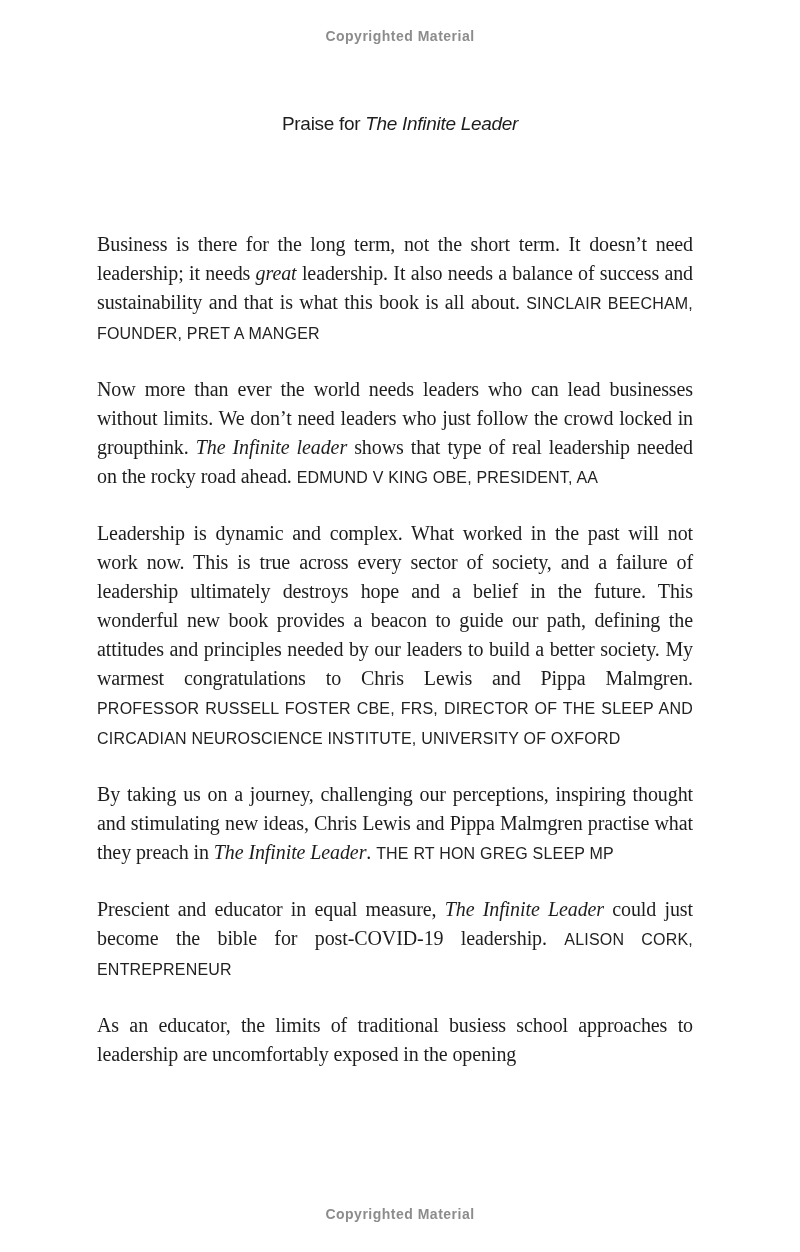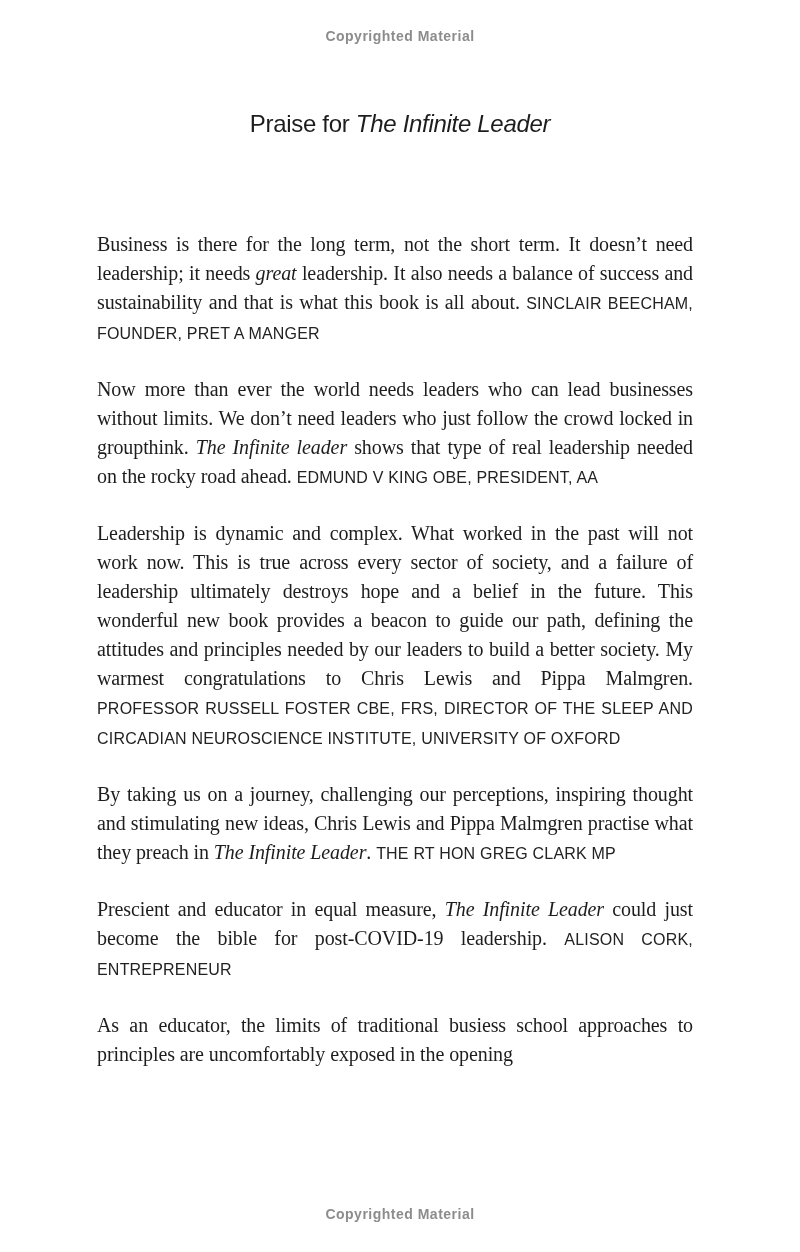--- a/index.html
+++ b/index.html
@@ -32,21 +32,21 @@
     position: absolute;
     top: 1206px;
     left: 0;
     width: 100%;
   }
   .page-title {
     margin: 60px 0 0 0;
     text-align: center;
     font-family: "Liberation Sans", sans-serif;
     font-weight: 400;
-    font-size: 24px;
+    font-size: 19px;
     letter-spacing: -0.3px;
     color: #1d1d1d;
     line-height: 40px;
   }
   .praise-list {
     margin: 86px 16px 0 97px;
     width: 596px;
   }
   .praise {
     font-family: "Liberation Serif", serif;
@@ -78,20 +78,20 @@
 <div class="page">
 
   <div class="copyright copyright-top">Copyrighted Material</div>
 
   <h1 class="page-title"><span class="seg-normal">Praise for </span><span class="seg-italic">The Infinite Leader</span></h1>
 
   <div class="praise-list">
       <p class="praise"><span class="seg-normal">Business is there for the long term, not the short term. It doesn’t need leadership; it needs </span><span class="seg-italic">great</span><span class="seg-normal"> leadership. It also needs a balance of success and sustainability and that is what this book is all about. </span><span class="seg-attr">SINCLAIR BEECHAM, FOUNDER, PRET A MANGER</span></p>
       <p class="praise"><span class="seg-normal">Now more than ever the world needs leaders who can lead busi­nesses without limits. We don’t need leaders who just follow the crowd locked in groupthink. </span><span class="seg-italic">The Infinite leader</span><span class="seg-normal"> shows that type of real leadership needed on the rocky road ahead. </span><span class="seg-attr">EDMUND V KING OBE, PRESIDENT, AA</span></p>
       <p class="praise"><span class="seg-normal">Leadership is dynamic and complex. What worked in the past will not work now. This is true across every sector of society, and a failure of leadership ultimately destroys hope and a belief in the future. This wonderful new book provides a beacon to guide our path, defining the attitudes and principles needed by our leaders to build a better society. My warmest congratulations to Chris Lewis and Pippa Malmgren. </span><span class="seg-attr">PROFESSOR RUSSELL FOSTER CBE, FRS, DIRECTOR OF THE SLEEP AND CIRCADIAN NEUROSCIENCE INSTITUTE, UNIVERSITY OF OXFORD</span></p>
-      <p class="praise"><span class="seg-normal">By taking us on a journey, challenging our perceptions, inspiring thought and stimulating new ideas, Chris Lewis and Pippa Malmgren practise what they preach in </span><span class="seg-italic">The Infinite Leader</span><span class="seg-normal">. </span><span class="seg-attr">THE RT HON GREG CLARK MP</span></p>
+      <p class="praise"><span class="seg-normal">By taking us on a journey, challenging our perceptions, inspiring thought and stimulating new ideas, Chris Lewis and Pippa Malmgren practise what they preach in </span><span class="seg-italic">The Infinite Leader</span><span class="seg-normal">. </span><span class="seg-attr">THE RT HON GREG SLEEP MP</span></p>
       <p class="praise"><span class="seg-normal">Prescient and educator in equal measure, </span><span class="seg-italic">The Infinite Leader</span><span class="seg-normal"> could just become the bible for post-COVID-19 leadership. </span><span class="seg-attr">ALISON CORK, ENTREPRENEUR</span></p>
-      <p class="praise"><span class="seg-normal">As an educator, the limits of traditional busiess school appro­aches to principles are uncomfortably exposed in the opening</span></p>
+      <p class="praise"><span class="seg-normal">As an educator, the limits of traditional busiess school appro­aches to leadership are uncomfortably exposed in the opening</span></p>
     </div>
 
   <div class="copyright copyright-bottom">Copyrighted Material</div>
 
 </div>
 
 </body></html>

